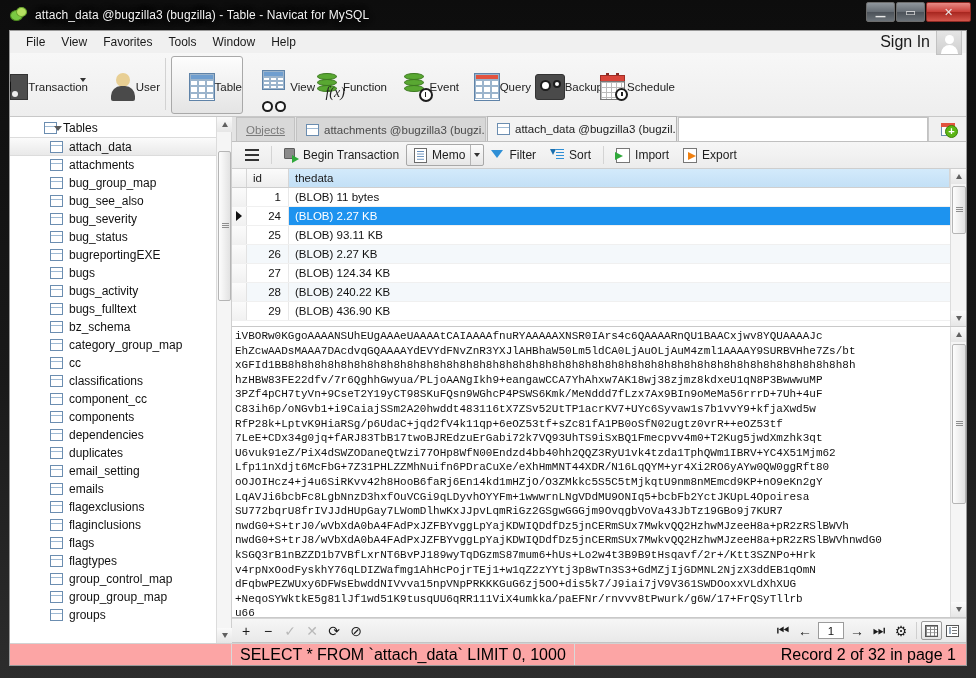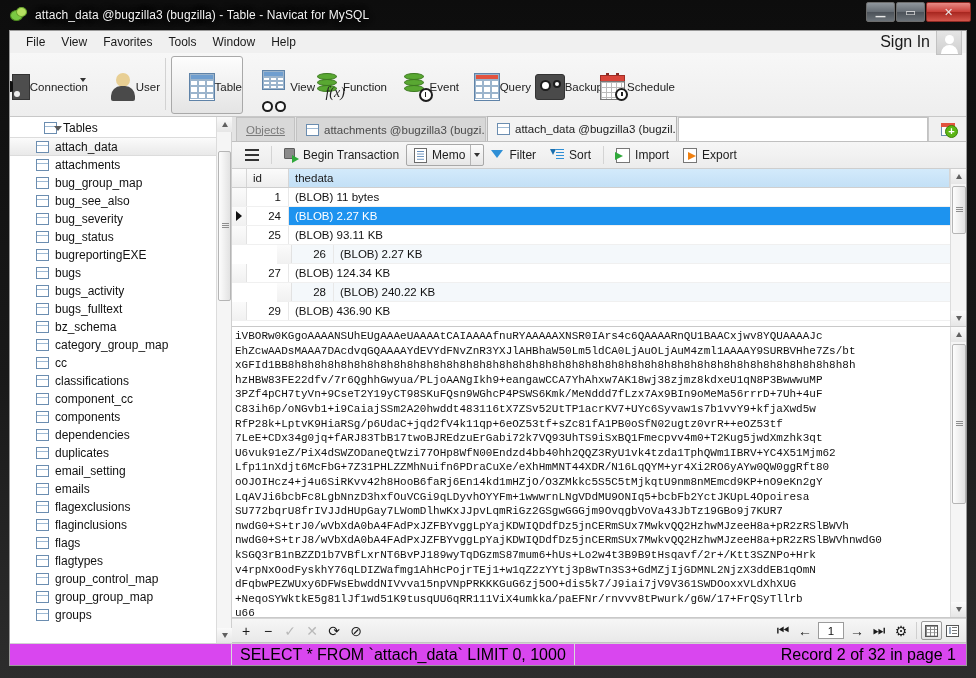--- a/index.html
+++ b/index.html
@@ -170,21 +170,21 @@
     display: flex; flex-direction: column; min-height: 0;
     position: relative;
   }
   .tree {
     flex: 1; overflow: hidden; position: relative;
     padding-top: 2px;
   }
   .tree-row {
     height: 18px; display: flex; align-items: center;
     font-size: 12px; color: #111; white-space: nowrap;
-    padding-left: 26px;
+    padding-left: 40px;
   }
   .tree-row.root { padding-left: 34px; }
   .tree-row.sel {
     background: linear-gradient(180deg,#fbfbfb,#e9e9e9);
     border-top: 1px solid #dcdcdc; border-bottom: 1px solid #dcdcdc;
     height: 19px;
   }
   .tw {
     position:absolute; left: 44px;
     width:0;height:0;border-left:4px solid transparent;border-right:4px solid transparent;
@@ -298,21 +298,21 @@
   .g-head .c.sel { background: linear-gradient(180deg,#d3eafb,#c3e0f6); }
   .c-marker { width: 15px; border-right:1px solid #d5d5d5; background:linear-gradient(180deg,#fbfbfb,#ededed); flex:0 0 auto;}
   .c-id { width: 42px; flex:0 0 auto; }
   .c-data { flex: 1; }
   .g-row { height: 19px; display:flex; font-size:11.5px; color:#111; border-bottom:1px solid #f0f0f0; }
   .g-row .mk { width:15px;flex:0 0 auto;border-right:1px solid #e2e2e2;background:linear-gradient(180deg,#fbfbfb,#f1f1f1);
                display:flex;align-items:center;justify-content:center;}
   .g-row .mk .tri { width:0;height:0;border-top:5px solid transparent;border-bottom:5px solid transparent;border-left:6px solid #111; }
   .g-row .id { width:42px;flex:0 0 auto;text-align:right;padding-right:7px;display:flex;align-items:center;justify-content:flex-end;border-right:1px solid #e8e8e8;}
   .g-row .dv { flex:1; display:flex;align-items:center;padding-left:6px; }
-  .g-row.alt { background:#f4f8fb;margin-left:45px; }
+  .g-row.alt { background:#f4f8fb; }
   .g-row.sel .dv { background:#1d93ef; color:#fff; }
   .g-scroll { width:16px; background:#f5f5f5; border-left:1px solid #dcdcdc; position:relative; flex:0 0 auto;}
 
   
   .memo-wrap { flex:1; display:flex; min-height:0; background:#fff; border-bottom:1px solid #c9c9c9; }
   .memo {
     flex:1; overflow:hidden; font-family:"Liberation Mono", monospace;
     font-size: 11px; line-height: 14.6px; color:#111;
     padding: 2px 0 0 3px; white-space:pre; min-width:0;
   }
@@ -346,21 +346,21 @@
   .mini-form::after{content:"";position:absolute;left:5px;top:1.5px;right:1.5px;bottom:1.5px;
     background-image:linear-gradient(#777 1px,transparent 1px);background-size:100% 3px;}
   .mini-form::before{content:"";position:absolute;left:1.5px;top:1.5px;width:2px;bottom:1.5px;background:#9ab;}
   .st-cell { padding: 0 8px; height:22px; display:flex;align-items:center; }
   .st-q { flex: 0 0 auto; border-right:1px solid #d9d9d9; }
   .st-gap { flex:1; }
   .st-rec { flex: 0 0 auto; padding-right: 10px; }
   .status-outer{
     display:flex; align-items:stretch;
     border-top:1px solid #d2d2d2;
-    background:#d946ef; height:22px;
+    background:#fca5a5; height:22px;
   }
   .status-left { width:222px; border-right:1px solid #d9d9d9; }
 </style>
 </head>
 <body>
 
 <div class="window">
 
   <div class="titlebar">
     <div class="app-icon">
@@ -398,21 +398,21 @@
 
     <div class="ribbon">
       <div class="rb-item">
         <div class="rb-ico">
           <div class="ic-plug">
               <div class="box"></div>
               <div class="pg"></div>
               <div class="dot"></div>
             </div>
         </div>
-        <div class="rb-label">Connection</div>
+        <div class="rb-label">Transaction</div>
         <div class="caret-dn"></div>
       </div>
       <div class="rb-item">
         <div class="rb-ico">
           <div class="ic-user">
               <div class="hd"></div>
               <div class="bd"></div>
             </div>
         </div>
         <div class="rb-label">User</div>

